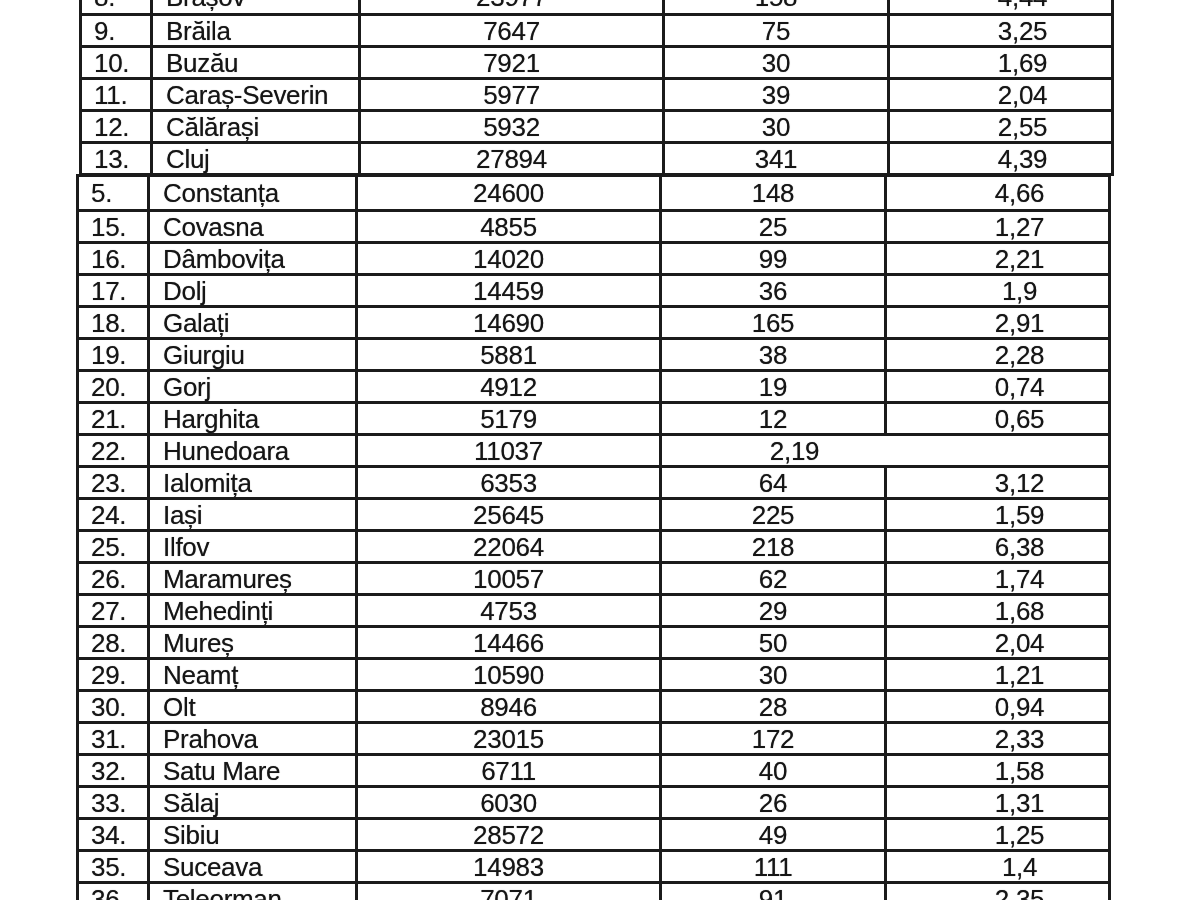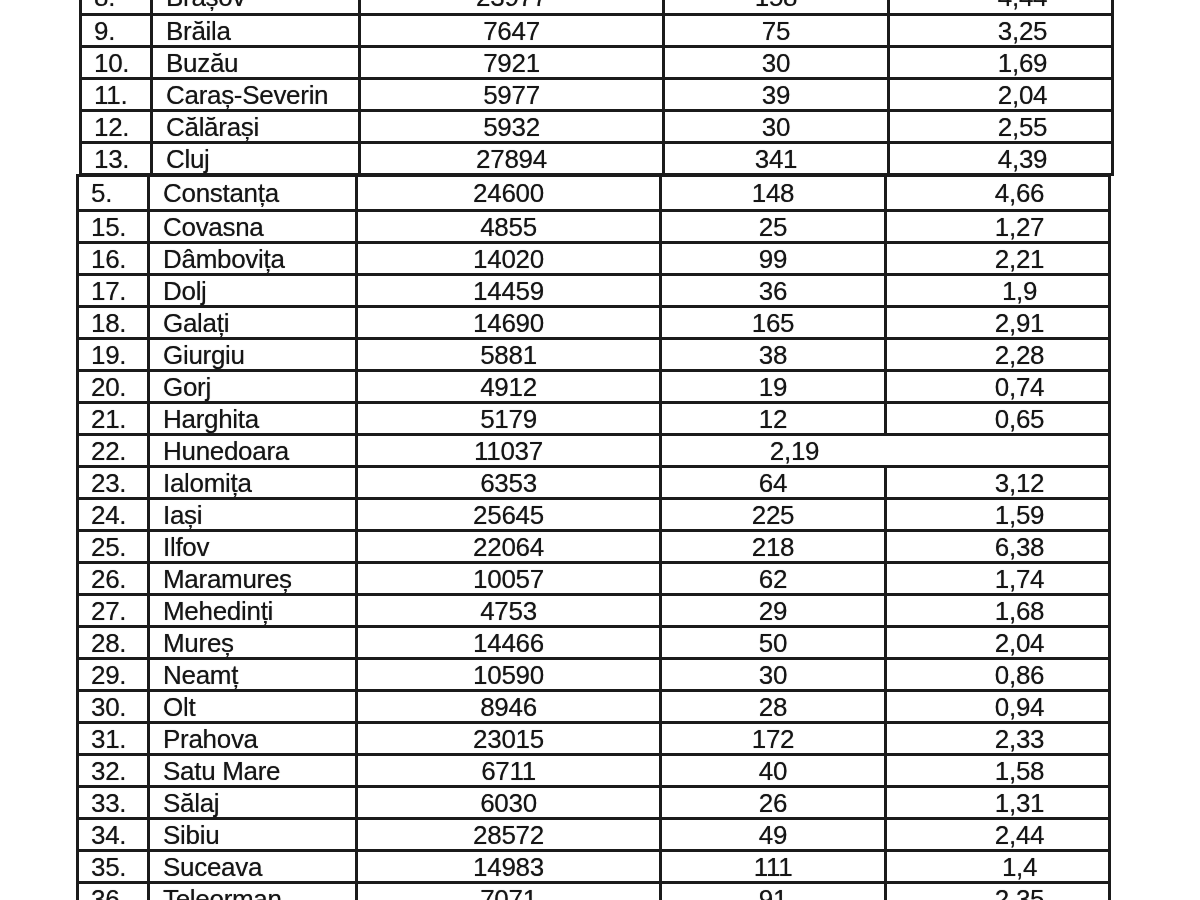--- a/index.html
+++ b/index.html
@@ -203,21 +203,21 @@
         <div class="cell c-name">Mureș</div>
         <div class="cell c-v1">14466</div>
         <div class="cell c-v2">50</div>
         <div class="cell c-v3">2,04</div>
       </div>
       <div class="row">
         <div class="cell c-no">29.</div>
         <div class="cell c-name">Neamț</div>
         <div class="cell c-v1">10590</div>
         <div class="cell c-v2">30</div>
-        <div class="cell c-v3">0,86</div>
+        <div class="cell c-v3">1,21</div>
       </div>
       <div class="row">
         <div class="cell c-no">30.</div>
         <div class="cell c-name">Olt</div>
         <div class="cell c-v1">8946</div>
         <div class="cell c-v2">28</div>
         <div class="cell c-v3">0,94</div>
       </div>
       <div class="row">
         <div class="cell c-no">31.</div>
@@ -238,21 +238,21 @@
         <div class="cell c-name">Sălaj</div>
         <div class="cell c-v1">6030</div>
         <div class="cell c-v2">26</div>
         <div class="cell c-v3">1,31</div>
       </div>
       <div class="row">
         <div class="cell c-no">34.</div>
         <div class="cell c-name">Sibiu</div>
         <div class="cell c-v1">28572</div>
         <div class="cell c-v2">49</div>
-        <div class="cell c-v3">2,44</div>
+        <div class="cell c-v3">1,25</div>
       </div>
       <div class="row">
         <div class="cell c-no">35.</div>
         <div class="cell c-name">Suceava</div>
         <div class="cell c-v1">14983</div>
         <div class="cell c-v2">111</div>
         <div class="cell c-v3">1,4</div>
       </div>
       <div class="row">
         <div class="cell c-no">36.</div>

